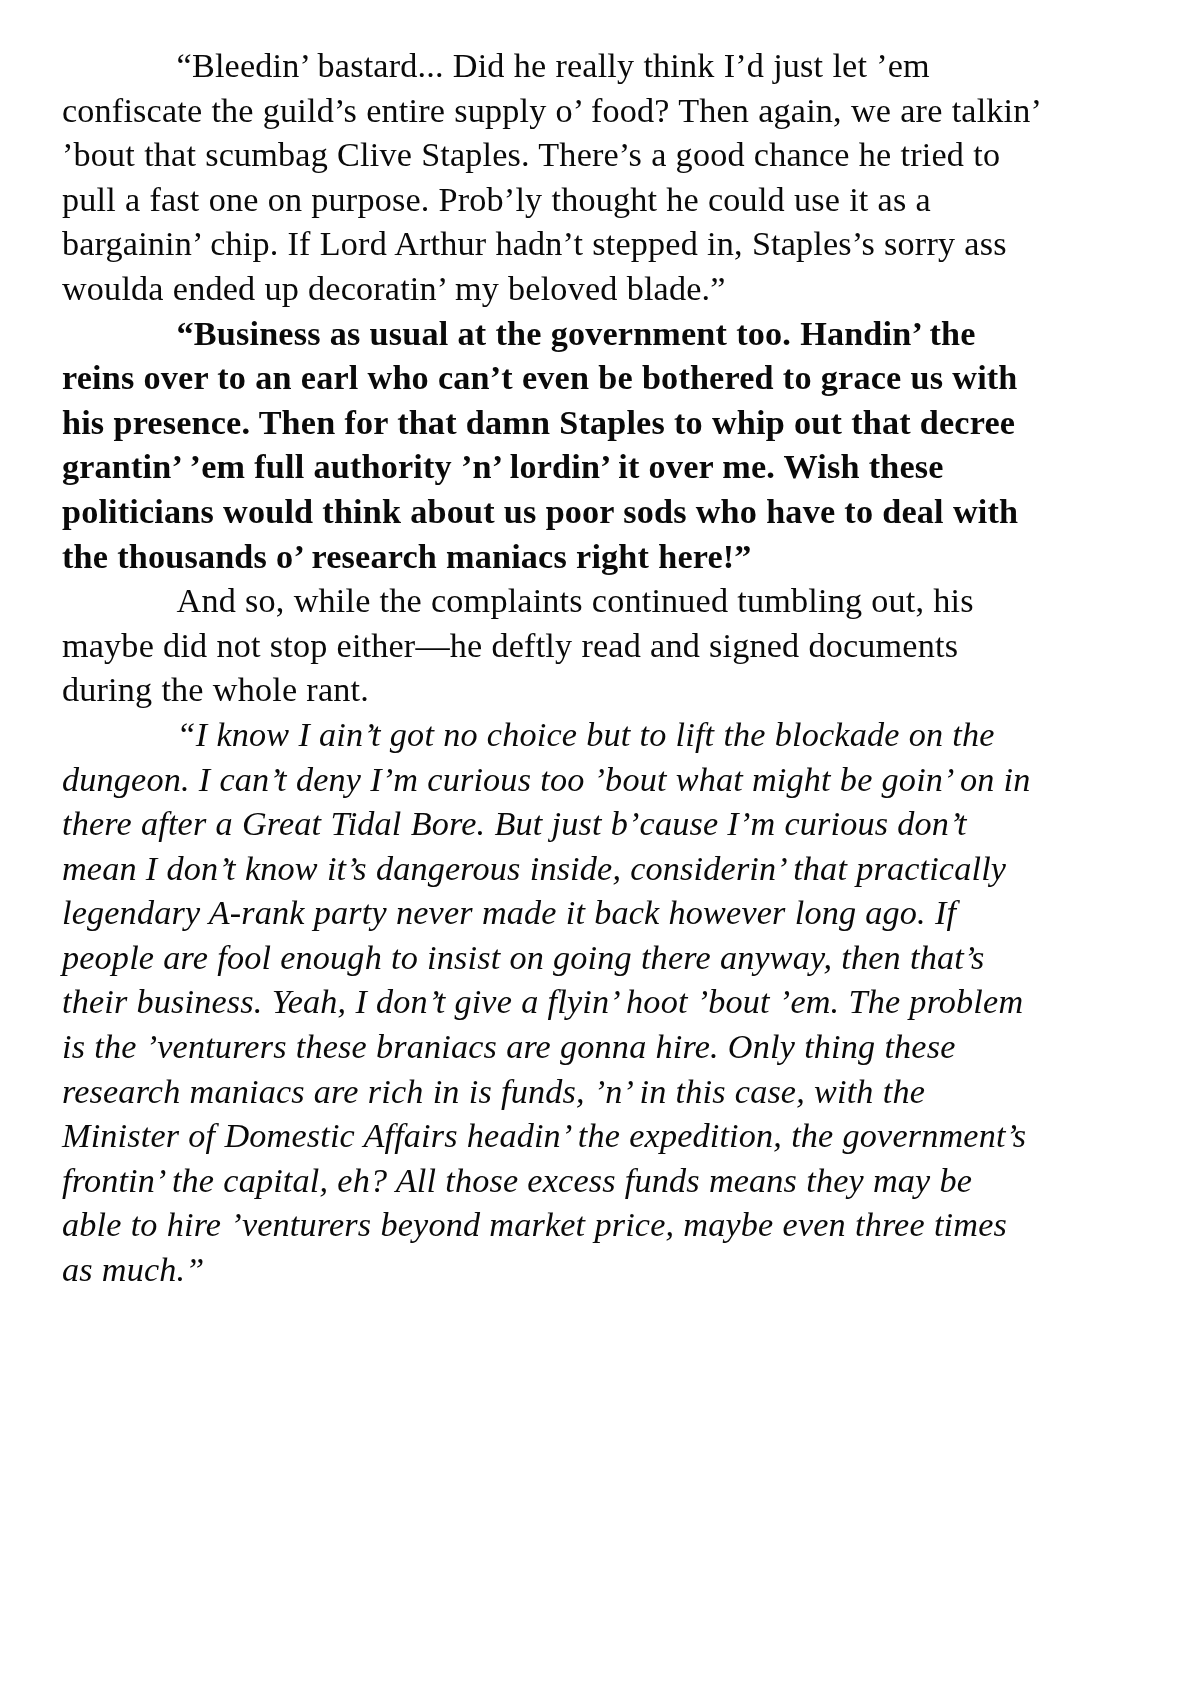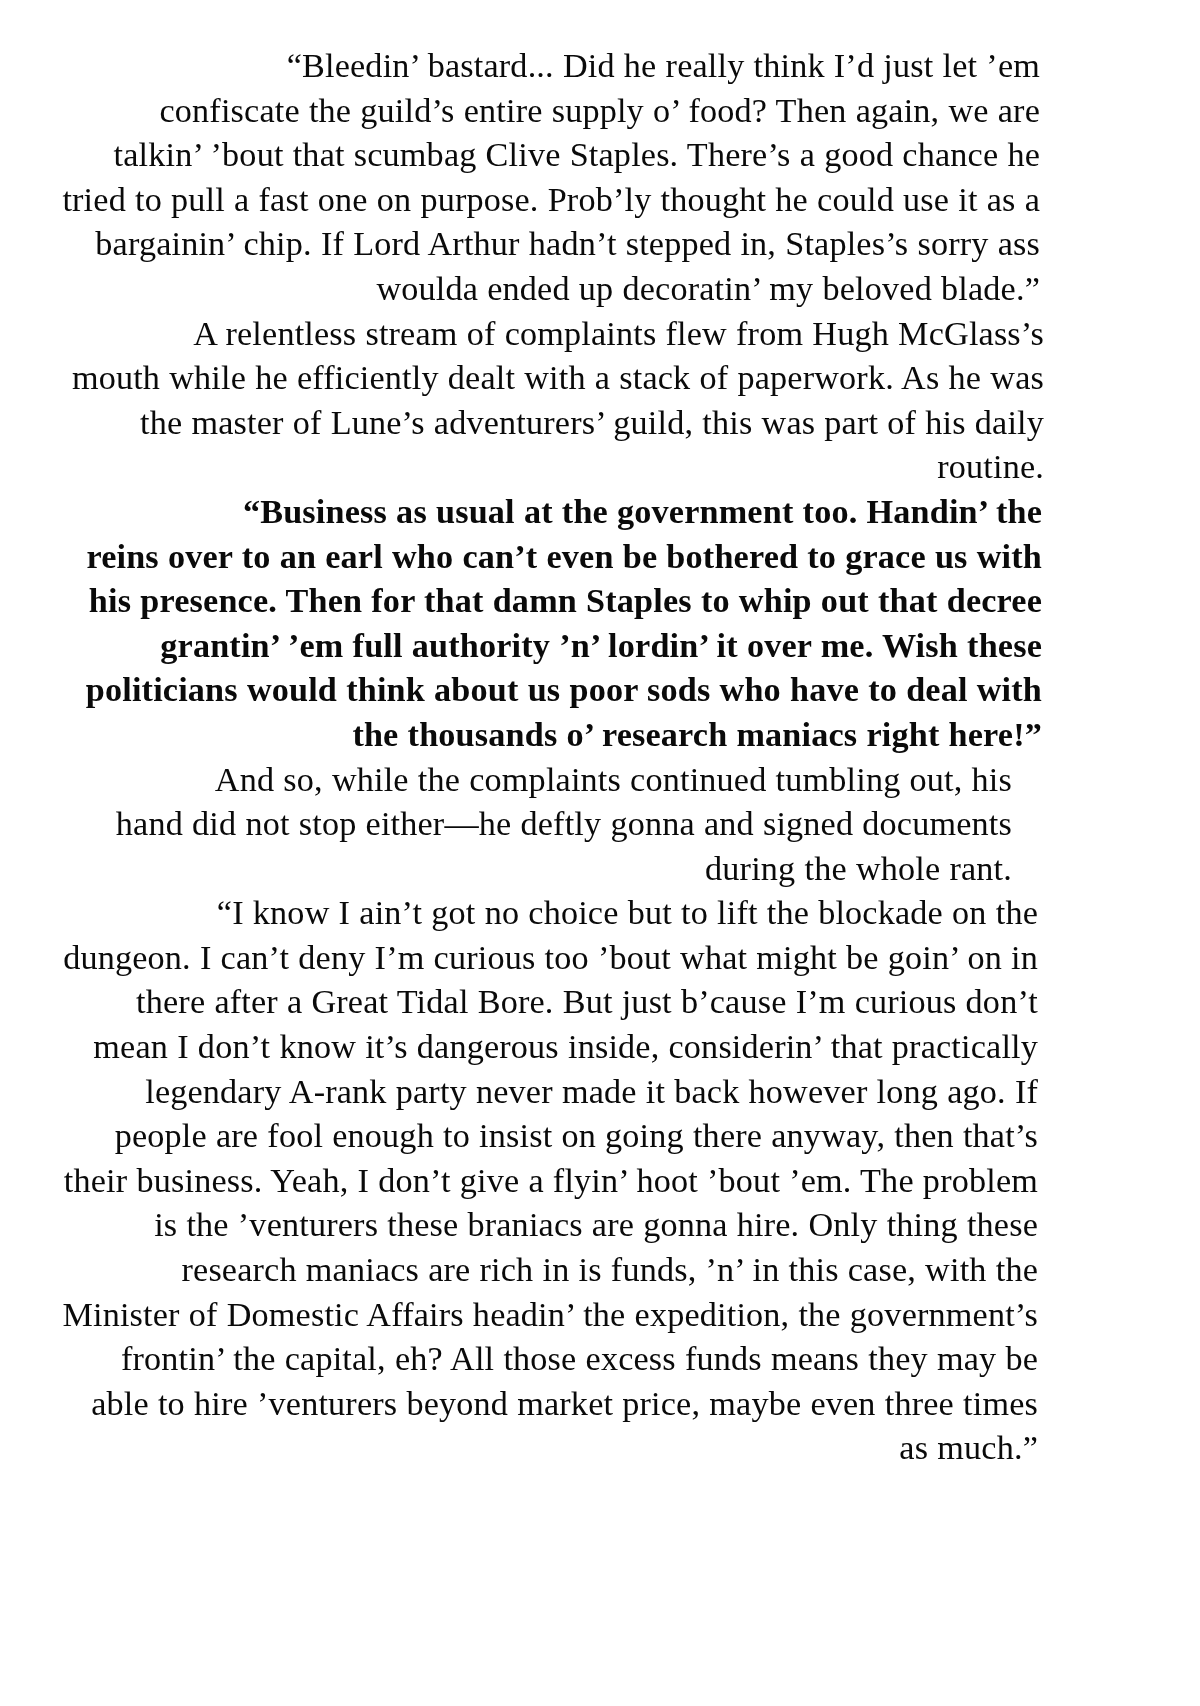--- a/index.html
+++ b/index.html
@@ -29,46 +29,45 @@
     position: absolute;
     left: 62px;
     top: 44px;
     width: 982px;
   }
 
   .para {
     margin: 0;
     padding: 0;
     text-indent: 3.35em;
-    text-align: right;
+    text-align: left;
     font-size: 34.2px;
     line-height: 44.6px;
     letter-spacing: 0.005em;
     word-spacing: 0.012em;
     hyphens: none;
     -webkit-hyphens: none;
   }
 
   
   .para.p1 { width: 978px; }
   .para.p2 { width: 982px; }
   .para.p3 { width: 980px; font-weight: bold; }
   .para.p4 { width: 950px; }
-  .para.p5 { width: 976px; }
+  .para.p5 { width: 976px; font-style: italic; }
 </style>
 </head>
 <body>
 
 <div class="page">
   <div class="text-block">
 
     <p class="para p1">“Bleedin’ bastard... Did he really think I’d just let ’em confiscate the guild’s entire supply o’ food? Then again, we are talkin’ ’bout that scumbag Clive Staples. There’s a good chance he tried to pull a fast one on purpose. Prob’ly thought he could use it as a bargainin’ chip. If Lord Arthur hadn’t stepped in, Staples’s sorry ass woulda ended up decoratin’ my beloved blade.”</p>
 
-    <p class="para p2">A relentless stream of complaints flew from Hugh McGlass’s mouth while he efficiently dealt with a stack of paperwork. As he was the master of Lune’s adventurers’ guild, this was part of his daily routine.</p>
 
     <p class="para p3">“Business as usual at the government too. Handin’ the reins over to an earl who can’t even be bothered to grace us with his presence. Then for that damn Staples to whip out that decree grantin’ ’em full authority ’n’ lordin’ it over me. Wish these politicians would think about us poor sods who have to deal with the thousands o’ research maniacs right here!”</p>
 
-    <p class="para p4">And so, while the complaints continued tumbling out, his hand did not stop either—he deftly gonna and signed documents during the whole rant.</p>
+    <p class="para p4">And so, while the complaints continued tumbling out, his maybe did not stop either—he deftly read and signed documents during the whole rant.</p>
 
     <p class="para p5">“I know I ain’t got no choice but to lift the blockade on the dungeon. I can’t deny I’m curious too ’bout what might be goin’ on in there after a Great Tidal Bore. But just b’cause I’m curious don’t mean I don’t know it’s dangerous inside, considerin’ that practically legendary A-rank party never made it back however long ago. If people are fool enough to insist on going there anyway, then that’s their business. Yeah, I don’t give a flyin’ hoot ’bout ’em. The problem is the ’venturers these braniacs are gonna hire. Only thing these research maniacs are rich in is funds, ’n’ in this case, with the Minister of Domestic Affairs headin’ the expedition, the government’s frontin’ the capital, eh? All those excess funds means they may be able to hire ’venturers beyond market price, maybe even three times as much.”</p>
 
   </div>
 </div>
 
 </body></html>

